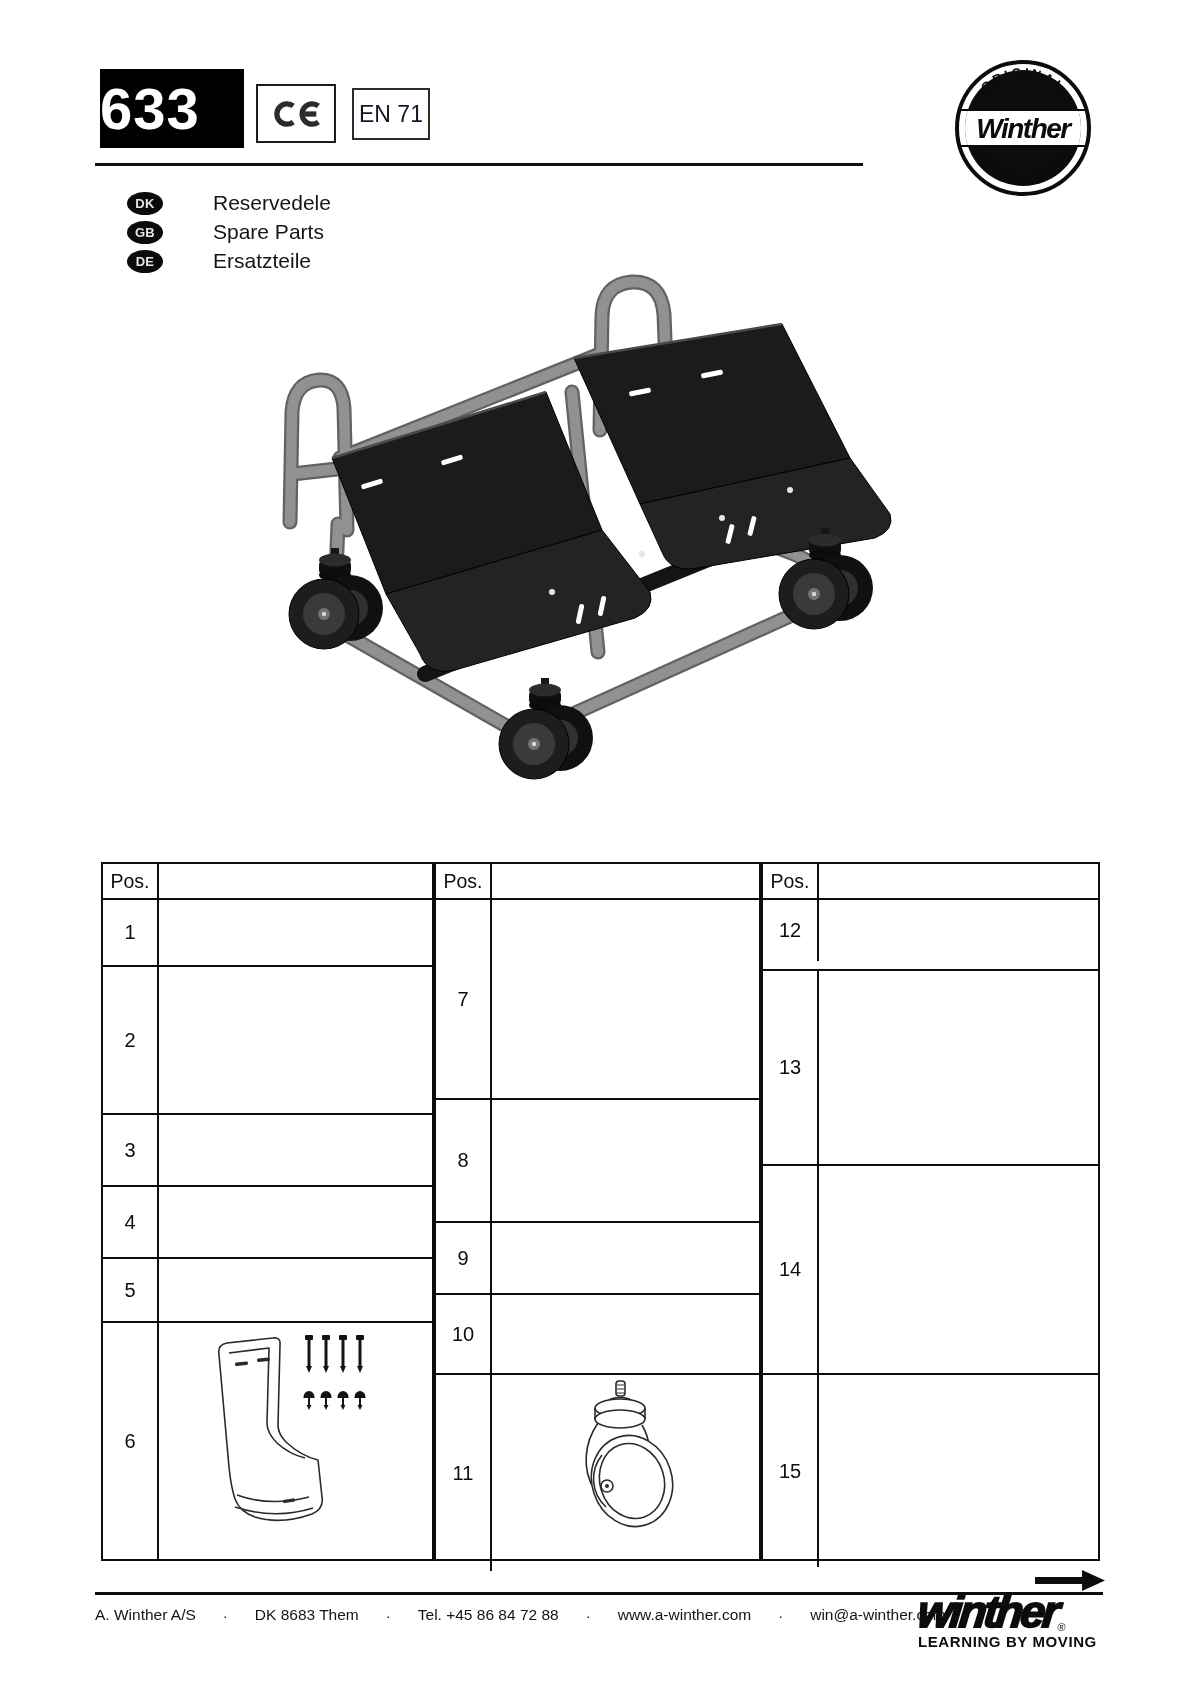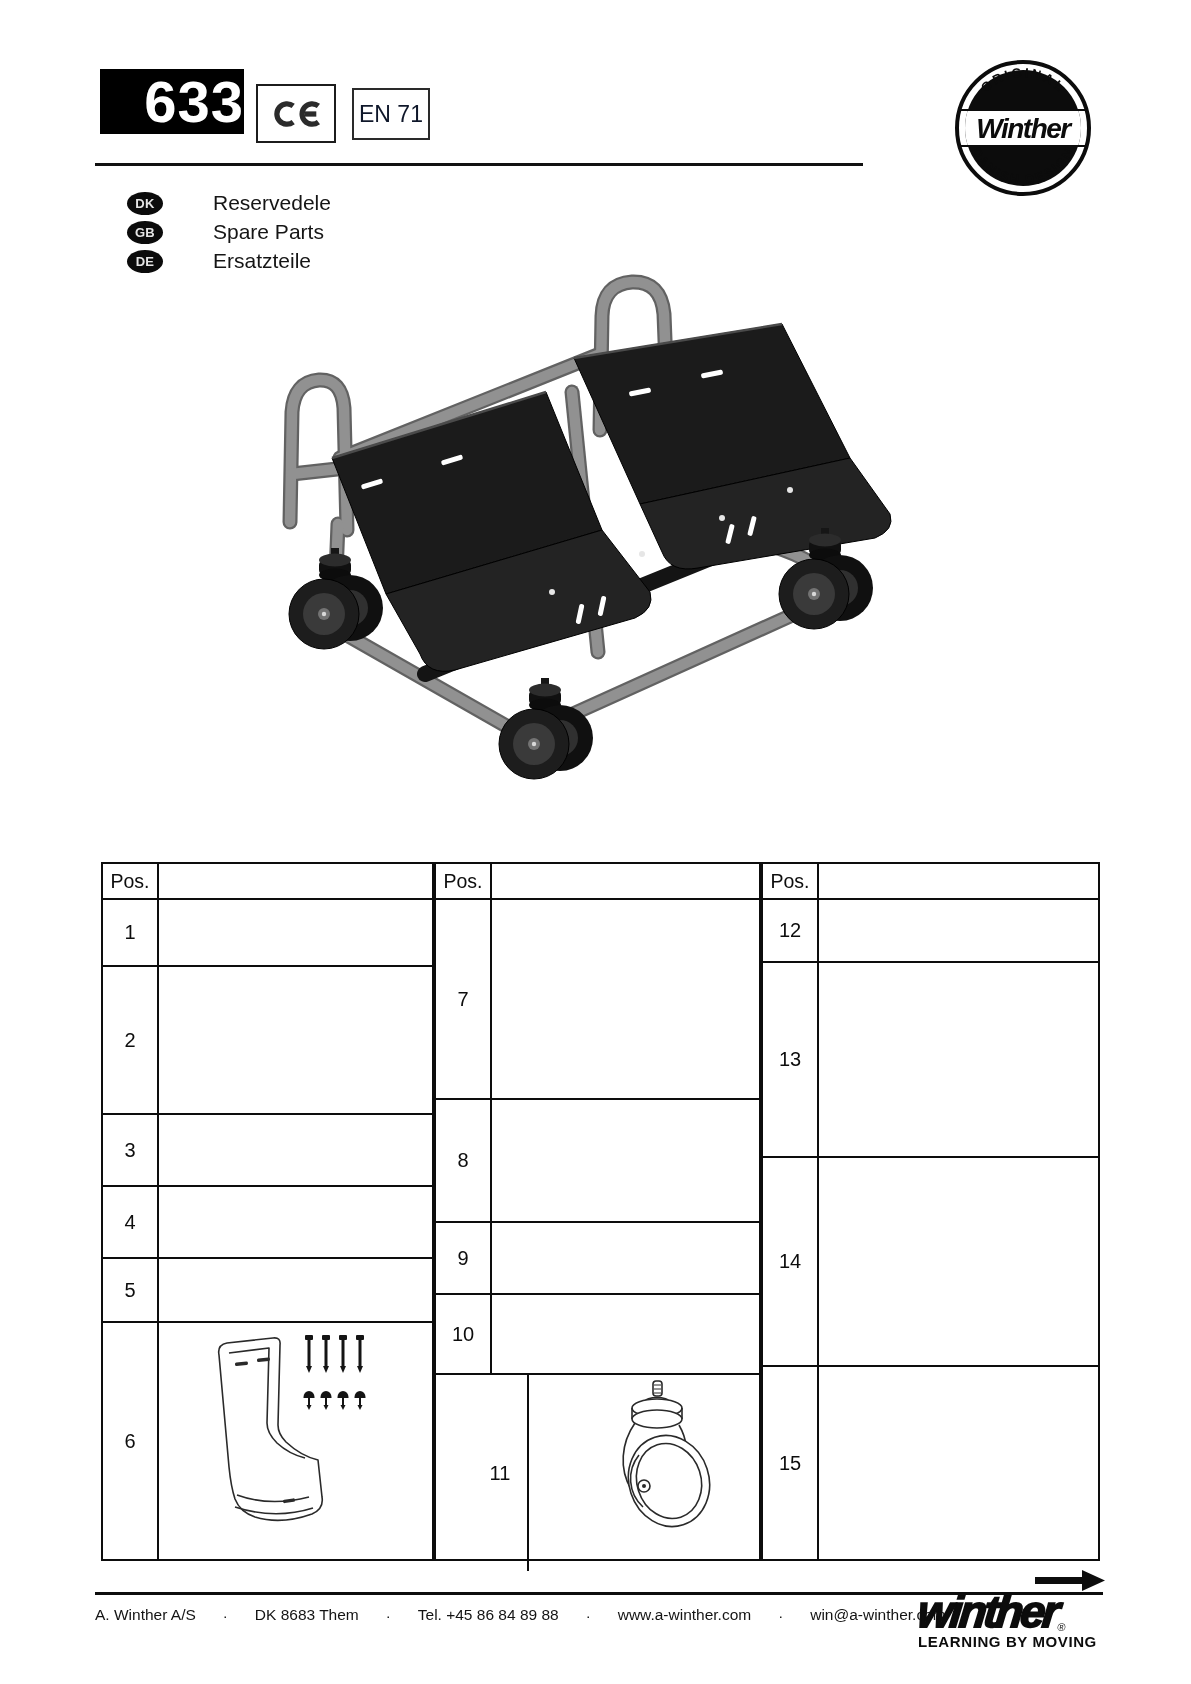--- a/index.html
+++ b/index.html
@@ -4,22 +4,22 @@
 <style>
   * { margin:0; padding:0; box-sizing:border-box; }
   html,body { background:#e8e8e8; }
   .page {
     position:relative; width:1191px; height:1684px; background:#ffffff;
     font-family:"Liberation Sans", sans-serif; color:#111; overflow:hidden;
     margin:0 auto;
   }
   
   .product-badge {
-    position:absolute; left:100px; top:69px; width:144px; height:65px;
-    background:#000; color:#fff; display:flex; align-items:center; justify-content:flex-end;
+    position:absolute; left:100px; top:69px; width:144px; height:79px;
+    background:#000; color:#fff; display:flex; align-items:center; justify-content:flex-start;
     font-size:58px; font-weight:bold; letter-spacing:1px;
   }
   .ce-box {
     position:absolute; left:256px; top:84px; width:80px; height:59px;
     border:2.5px solid #1c1c1c; display:flex; align-items:center; justify-content:center;
   }
   .en-box {
     position:absolute; left:352px; top:88px; width:78px; height:52px;
     border:2px solid #2a2a2a; display:flex; align-items:center; justify-content:center;
     font-size:23px; color:#0f172a;
@@ -317,21 +317,21 @@
       <div class="pcell desc"></div>
     </div>
     <div class="prow" style="height:72px;">
       <div class="pcell pos">9</div>
       <div class="pcell desc"></div>
     </div>
     <div class="prow" style="height:80px;">
       <div class="pcell pos">10</div>
       <div class="pcell desc"></div>
     </div>
-    <div class="prow" style="height:198px;padding-left:37px;">
+    <div class="prow" style="height:198px;">
       <div class="pcell pos">11</div>
       <div class="pcell desc">
 
         <svg class="part-art" width="269" height="194" viewBox="0 0 269 194">
           <g transform="translate(88,6)" fill="none" stroke="#2a2a2a" stroke-width="1.6" stroke-linejoin="round">
             <rect x="36" y="0" width="9" height="15" rx="3" fill="#fff"></rect>
             <path d="M 37,4 h 7 M 37,8 h 7 M 37,12 h 7" stroke-width="1"></path>
             <ellipse cx="40" cy="21" rx="12" ry="4.5" fill="#fff"></ellipse>
             <ellipse cx="40" cy="27" rx="25" ry="9" fill="#fff"></ellipse>
             <path d="M 15,27 L 15,38 M 65,27 L 65,38"></path>
@@ -351,21 +351,21 @@
 
   <div class="pgroup" style="left:761px; width:339px;">
     <div class="prow phead" style="height:34px;">
       <div class="pcell pos">Pos.</div>
       <div class="pcell desc"></div>
     </div>
     <div class="prow" style="height:63px;">
       <div class="pcell pos">12</div>
       <div class="pcell desc"></div>
     </div>
-    <div class="prow" style="height:195px;">
+    <div class="prow" style="height:195px;margin-top:8px;">
       <div class="pcell pos">13</div>
       <div class="pcell desc"></div>
     </div>
     <div class="prow" style="height:209px;">
       <div class="pcell pos">14</div>
       <div class="pcell desc"></div>
     </div>
     <div class="prow" style="height:194px;">
       <div class="pcell pos">15</div>
       <div class="pcell desc"></div>
@@ -377,21 +377,21 @@
     <path d="M 47,0 L 70,10.5 L 47,21 Z" fill="#0d0d0d"></path>
   </svg>
 
   <div class="footer-rule"></div>
 
   <div class="footer-line">
     <span>A. Winther A/S</span>
     <span class="footer-sep">·</span>
     <span>DK 8683 Them</span>
     <span class="footer-sep">·</span>
-    <span>Tel. +45 86 84 89 88</span>
+    <span>Tel. +45 86 84 72 88</span>
     <span class="footer-sep">·</span>
     <span>www.a-winther.com</span>
     <span class="footer-sep">·</span>
     <span>win@a-winther.com</span>
   </div>
 
   <div class="footer-logo">
     <div class="wordmark-row">
       <span class="wordmark">winther</span>
       <span class="registered">®</span>

